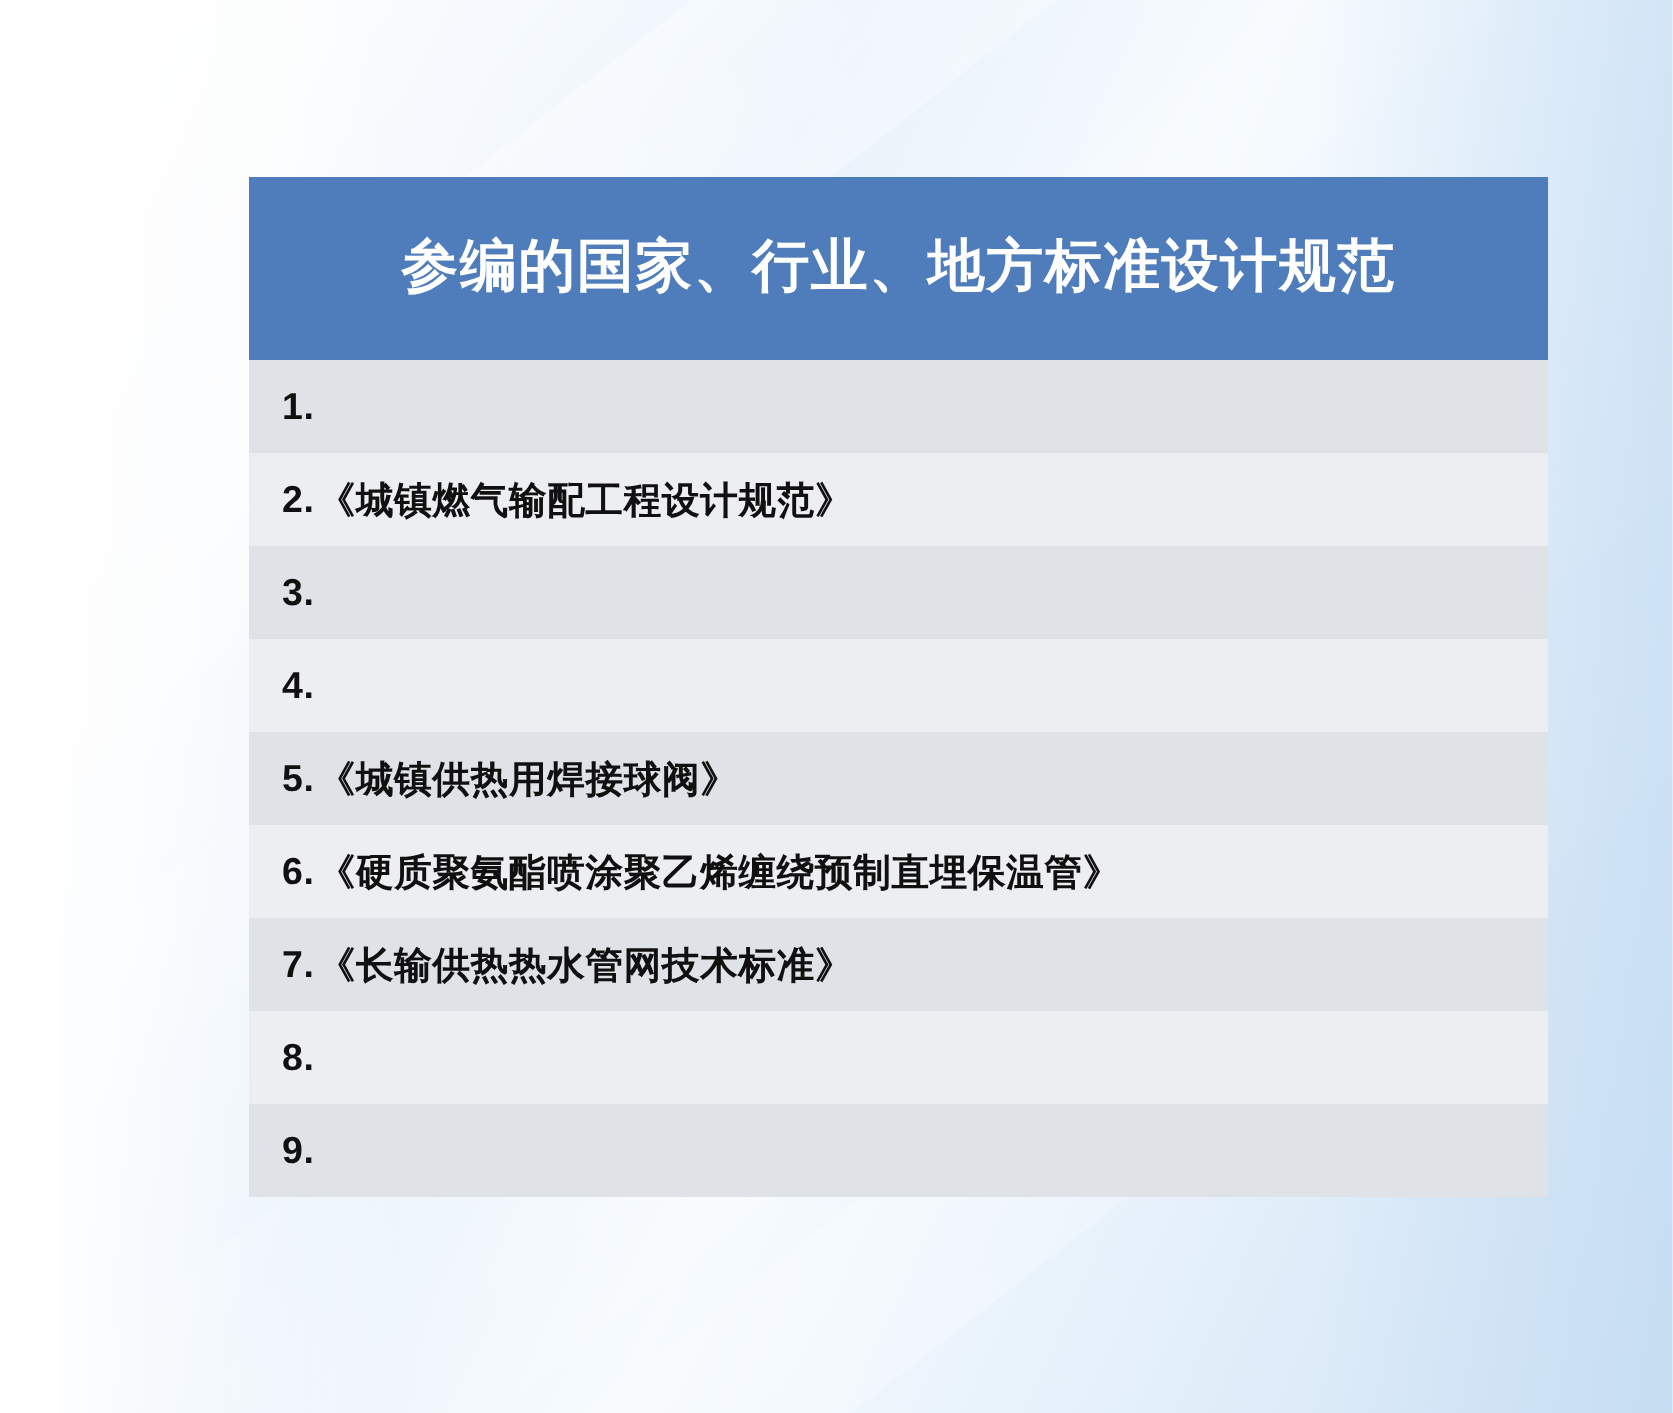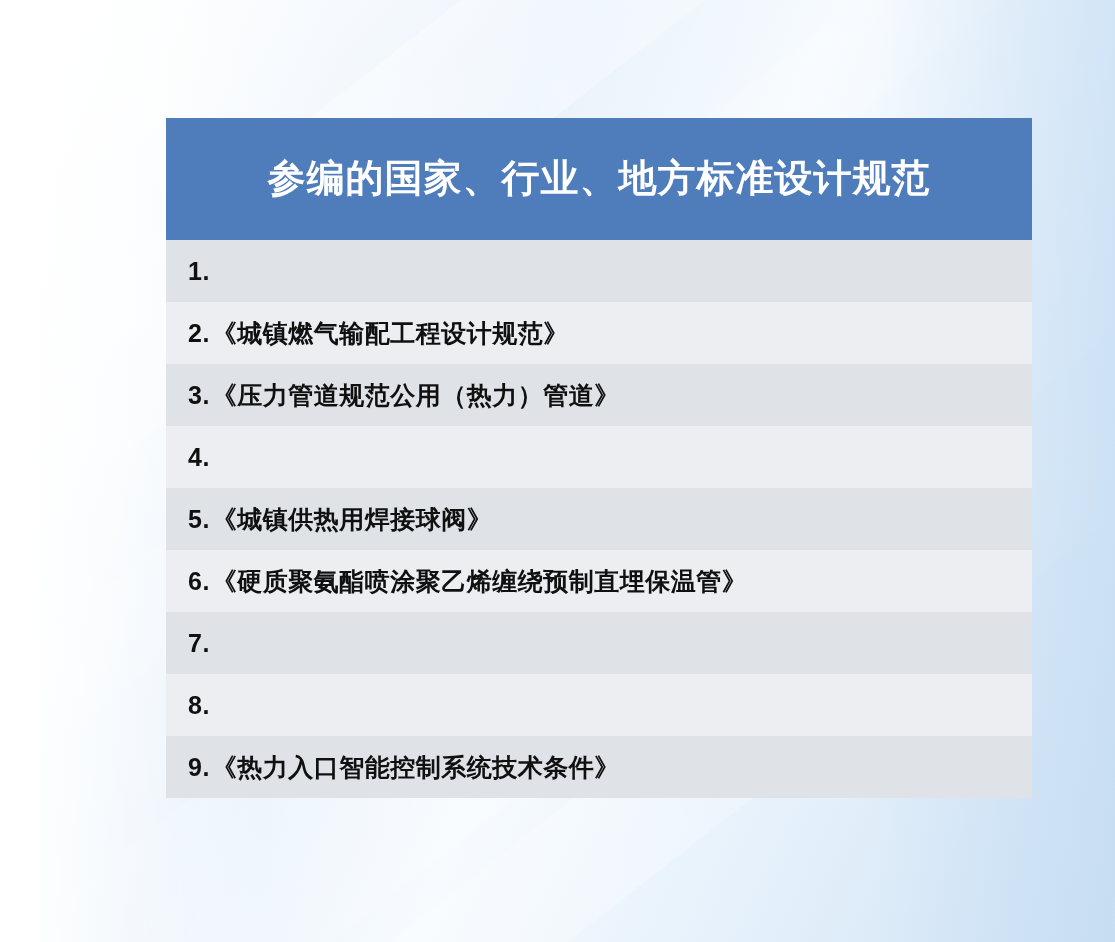--- a/index.html
+++ b/index.html
@@ -117,38 +117,37 @@
     <div class="list">
       <div class="row odd">
         <span class="row-num">1.</span>
       </div>
       <div class="row even">
         <span class="row-num">2.</span>
         <span class="row-text">《城镇燃气输配工程设计规范》</span>
       </div>
       <div class="row odd">
         <span class="row-num">3.</span>
-        <span class="row-text">《压力管道规范公用（热力）管道》</span>
       </div>
       <div class="row even">
         <span class="row-num">4.</span>
       </div>
       <div class="row odd">
         <span class="row-num">5.</span>
         <span class="row-text">《城镇供热用焊接球阀》</span>
       </div>
       <div class="row even">
         <span class="row-num">6.</span>
         <span class="row-text">《硬质聚氨酯喷涂聚乙烯缠绕预制直埋保温管》</span>
       </div>
       <div class="row odd">
         <span class="row-num">7.</span>
+        <span class="row-text">《长输供热热水管网技术标准》</span>
       </div>
       <div class="row even">
         <span class="row-num">8.</span>
       </div>
       <div class="row odd">
         <span class="row-num">9.</span>
-        <span class="row-text">《热力入口智能控制系统技术条件》</span>
       </div>
     </div>
   </div>
 </div>
 
 </body></html>

